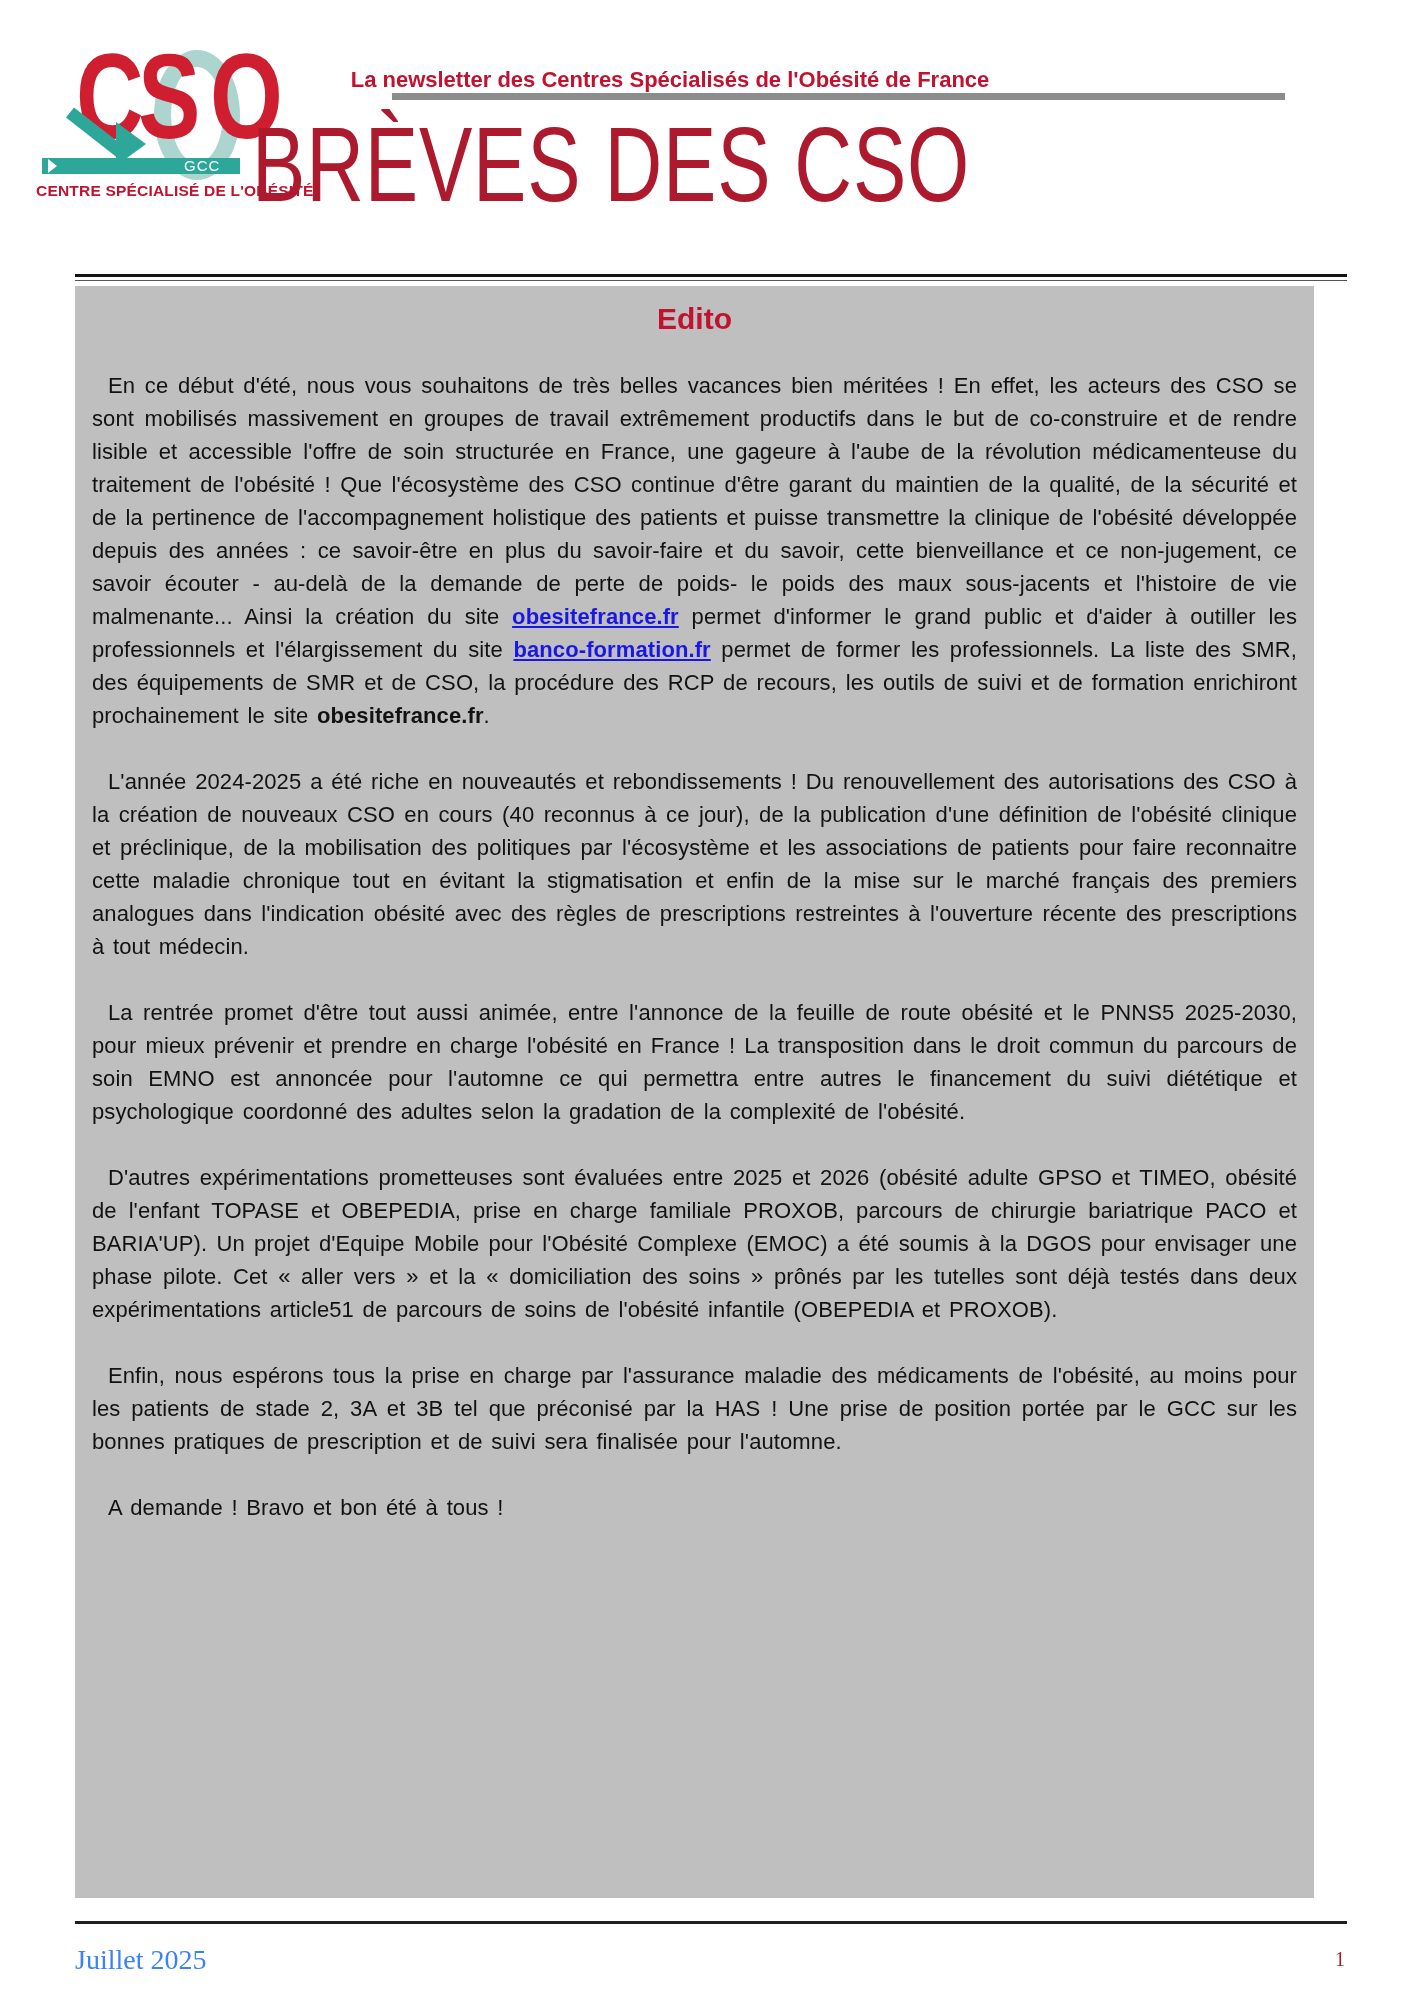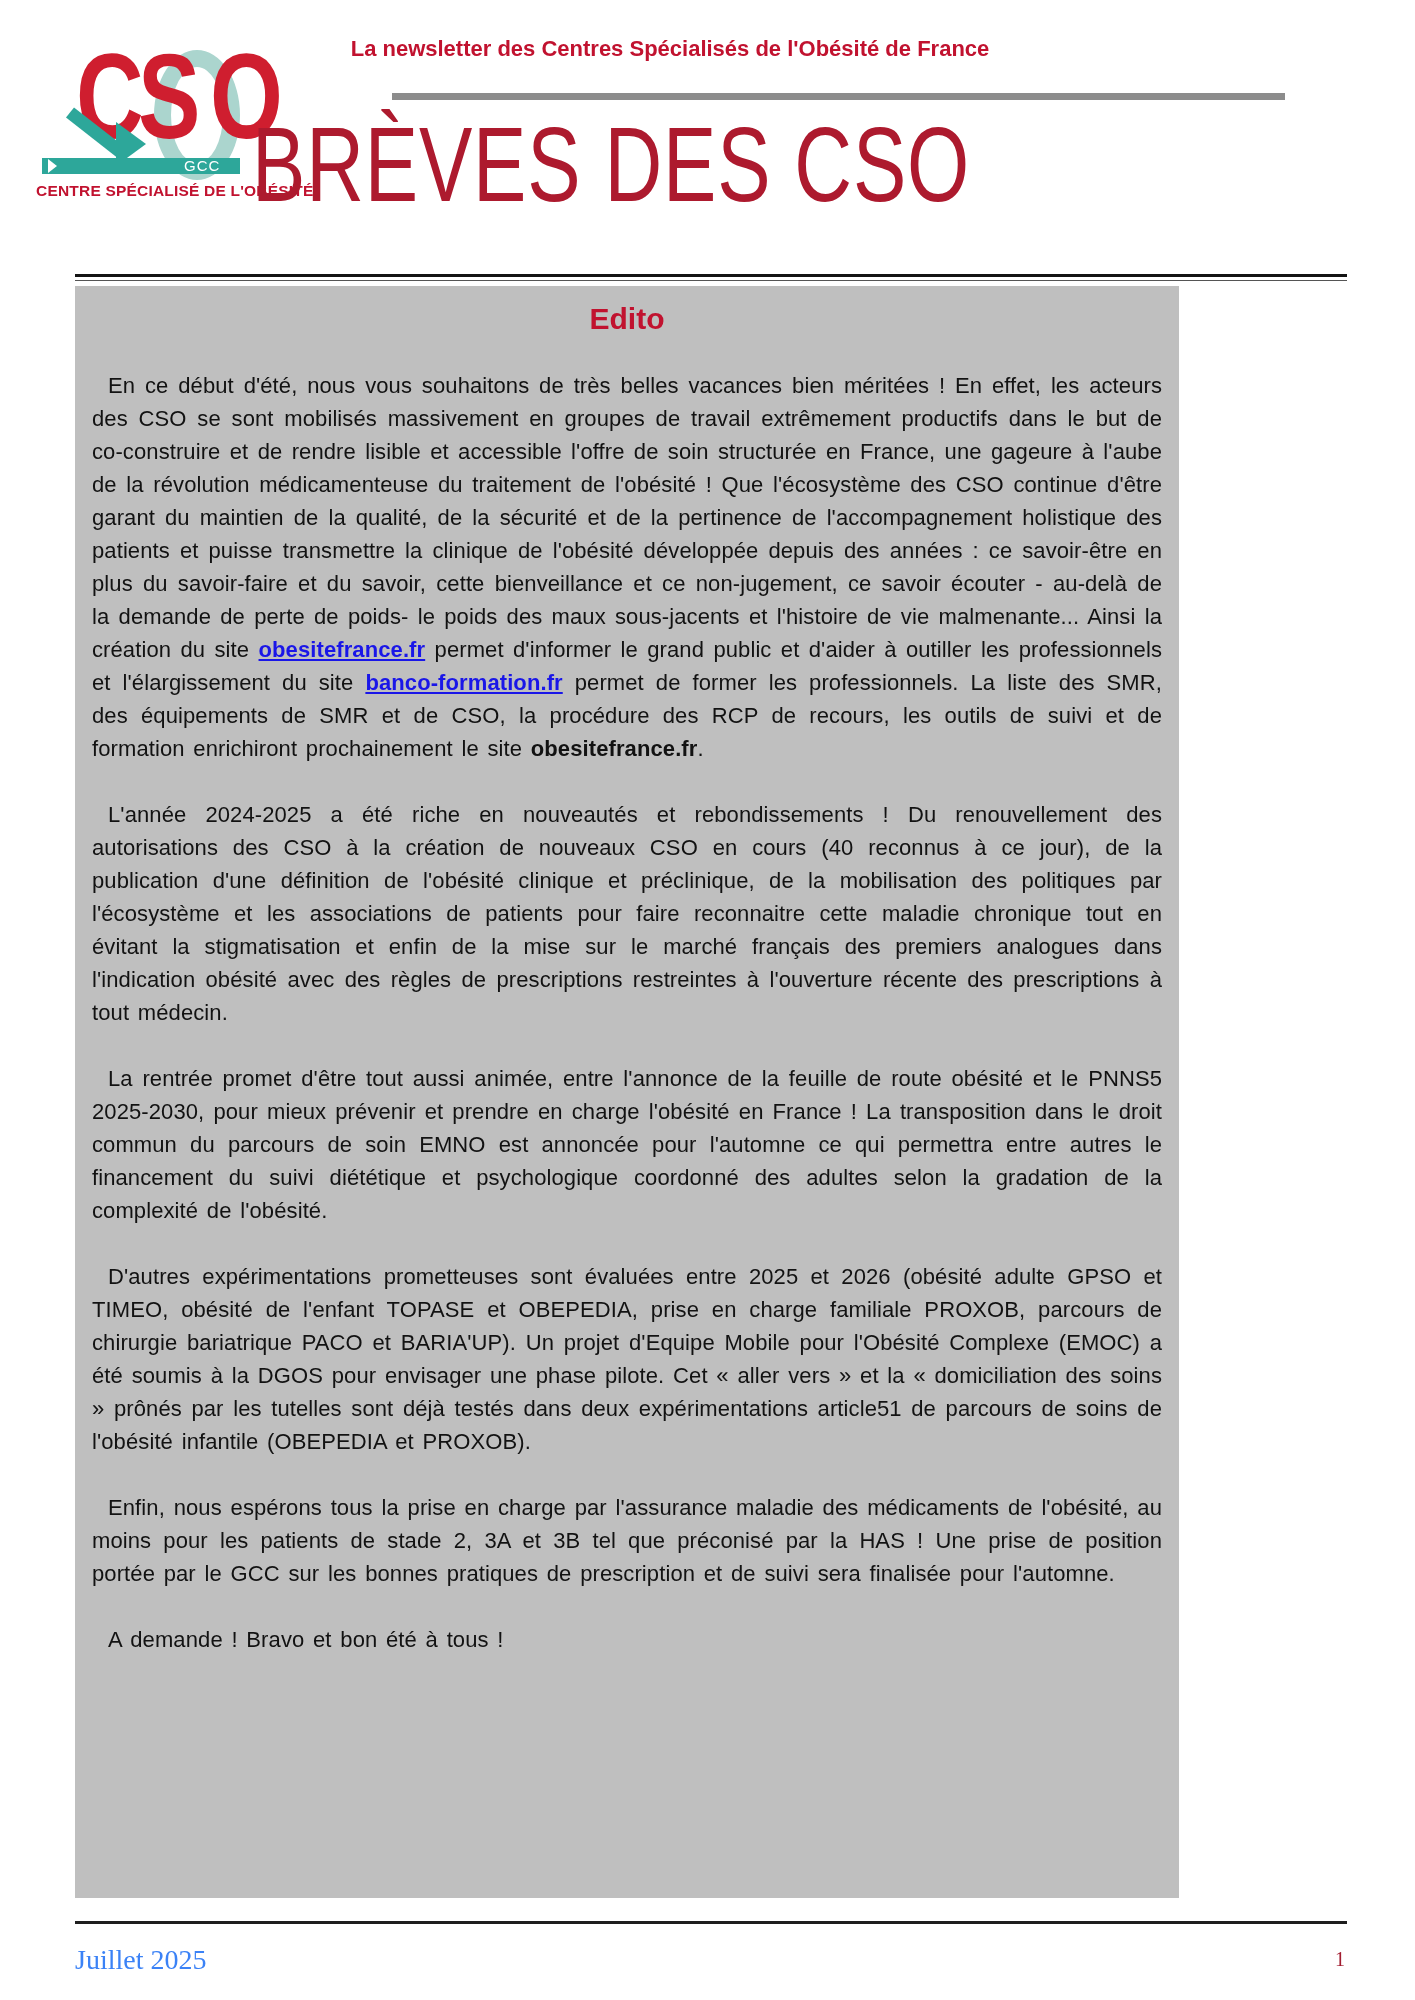--- a/index.html
+++ b/index.html
@@ -25,30 +25,30 @@
   .logo-bighead{position:absolute;left:80px;top:86px;width:0;height:0;
     border-left:30px solid #2DA79A;border-top:22px solid transparent;border-bottom:22px solid transparent;}
   .logo-shaft{position:absolute;left:6px;top:122px;width:198px;height:16px;background:#2DA79A;}
   .logo-chevron{position:absolute;left:12px;top:123px;width:0;height:0;
     border-left:9px solid #ffffff;border-top:7px solid transparent;border-bottom:7px solid transparent;}
   .logo-gcc{position:absolute;left:148px;top:122px;font-size:15px;line-height:16px;
     color:#ffffff;font-weight:400;letter-spacing:1px;}
   .logo-caption{position:absolute;left:0;top:146px;width:268px;font-size:15.5px;
     font-weight:700;color:#C1122F;white-space:nowrap;letter-spacing:0.2px;}
   
-  .newsletter-line{position:absolute;left:300px;top:36px;width:740px;
+  .newsletter-line{position:absolute;left:300px;top:67px;width:740px;
     text-align:center;font-size:22px;font-weight:700;color:#C1122F;}
   .header-rule{position:absolute;left:392px;top:93px;width:893px;height:7px;background:#8C8C8C;}
   .page-title{position:absolute;left:252px;top:112px;white-space:nowrap;
     font-size:100px;line-height:1;font-weight:400;color:#AD1A2E;
     transform:scale(0.8,1.05);transform-origin:left top;letter-spacing:1px;}
   .title-rule{position:absolute;left:75px;top:274px;width:1272px;height:3px;
     border-top:3px solid #141414;border-bottom:1px solid #555;}
   
-  .edito-box{position:absolute;left:75px;top:286px;width:1104px;height:1612px;
+  .edito-box{position:absolute;left:75px;top:286px;width:1239px;height:1612px;
     background:#BFBFBF;box-sizing:border-box;padding:12px 17px 0 17px;color:#121212;}
   .edito-heading{text-align:center;color:#C1122F;font-weight:700;font-size:30px;
     margin:4px 0 12px 0;}
   .salutation{font-size:22px;line-height:33px;margin:6px 0 0 0;}
   .body-par{font-size:22px;line-height:33px;text-align:justify;margin:33px 0 0 0;
     text-indent:16px;word-spacing:2.5px;letter-spacing:0.1px;}
   .body-par.no-justify{text-align:left;}
   .link{color:#1A16E8;font-weight:700;text-decoration:underline;cursor:pointer;}
   .bold{font-weight:700;}
   .signatures{position:absolute;right:18px;bottom:42px;text-align:right;

